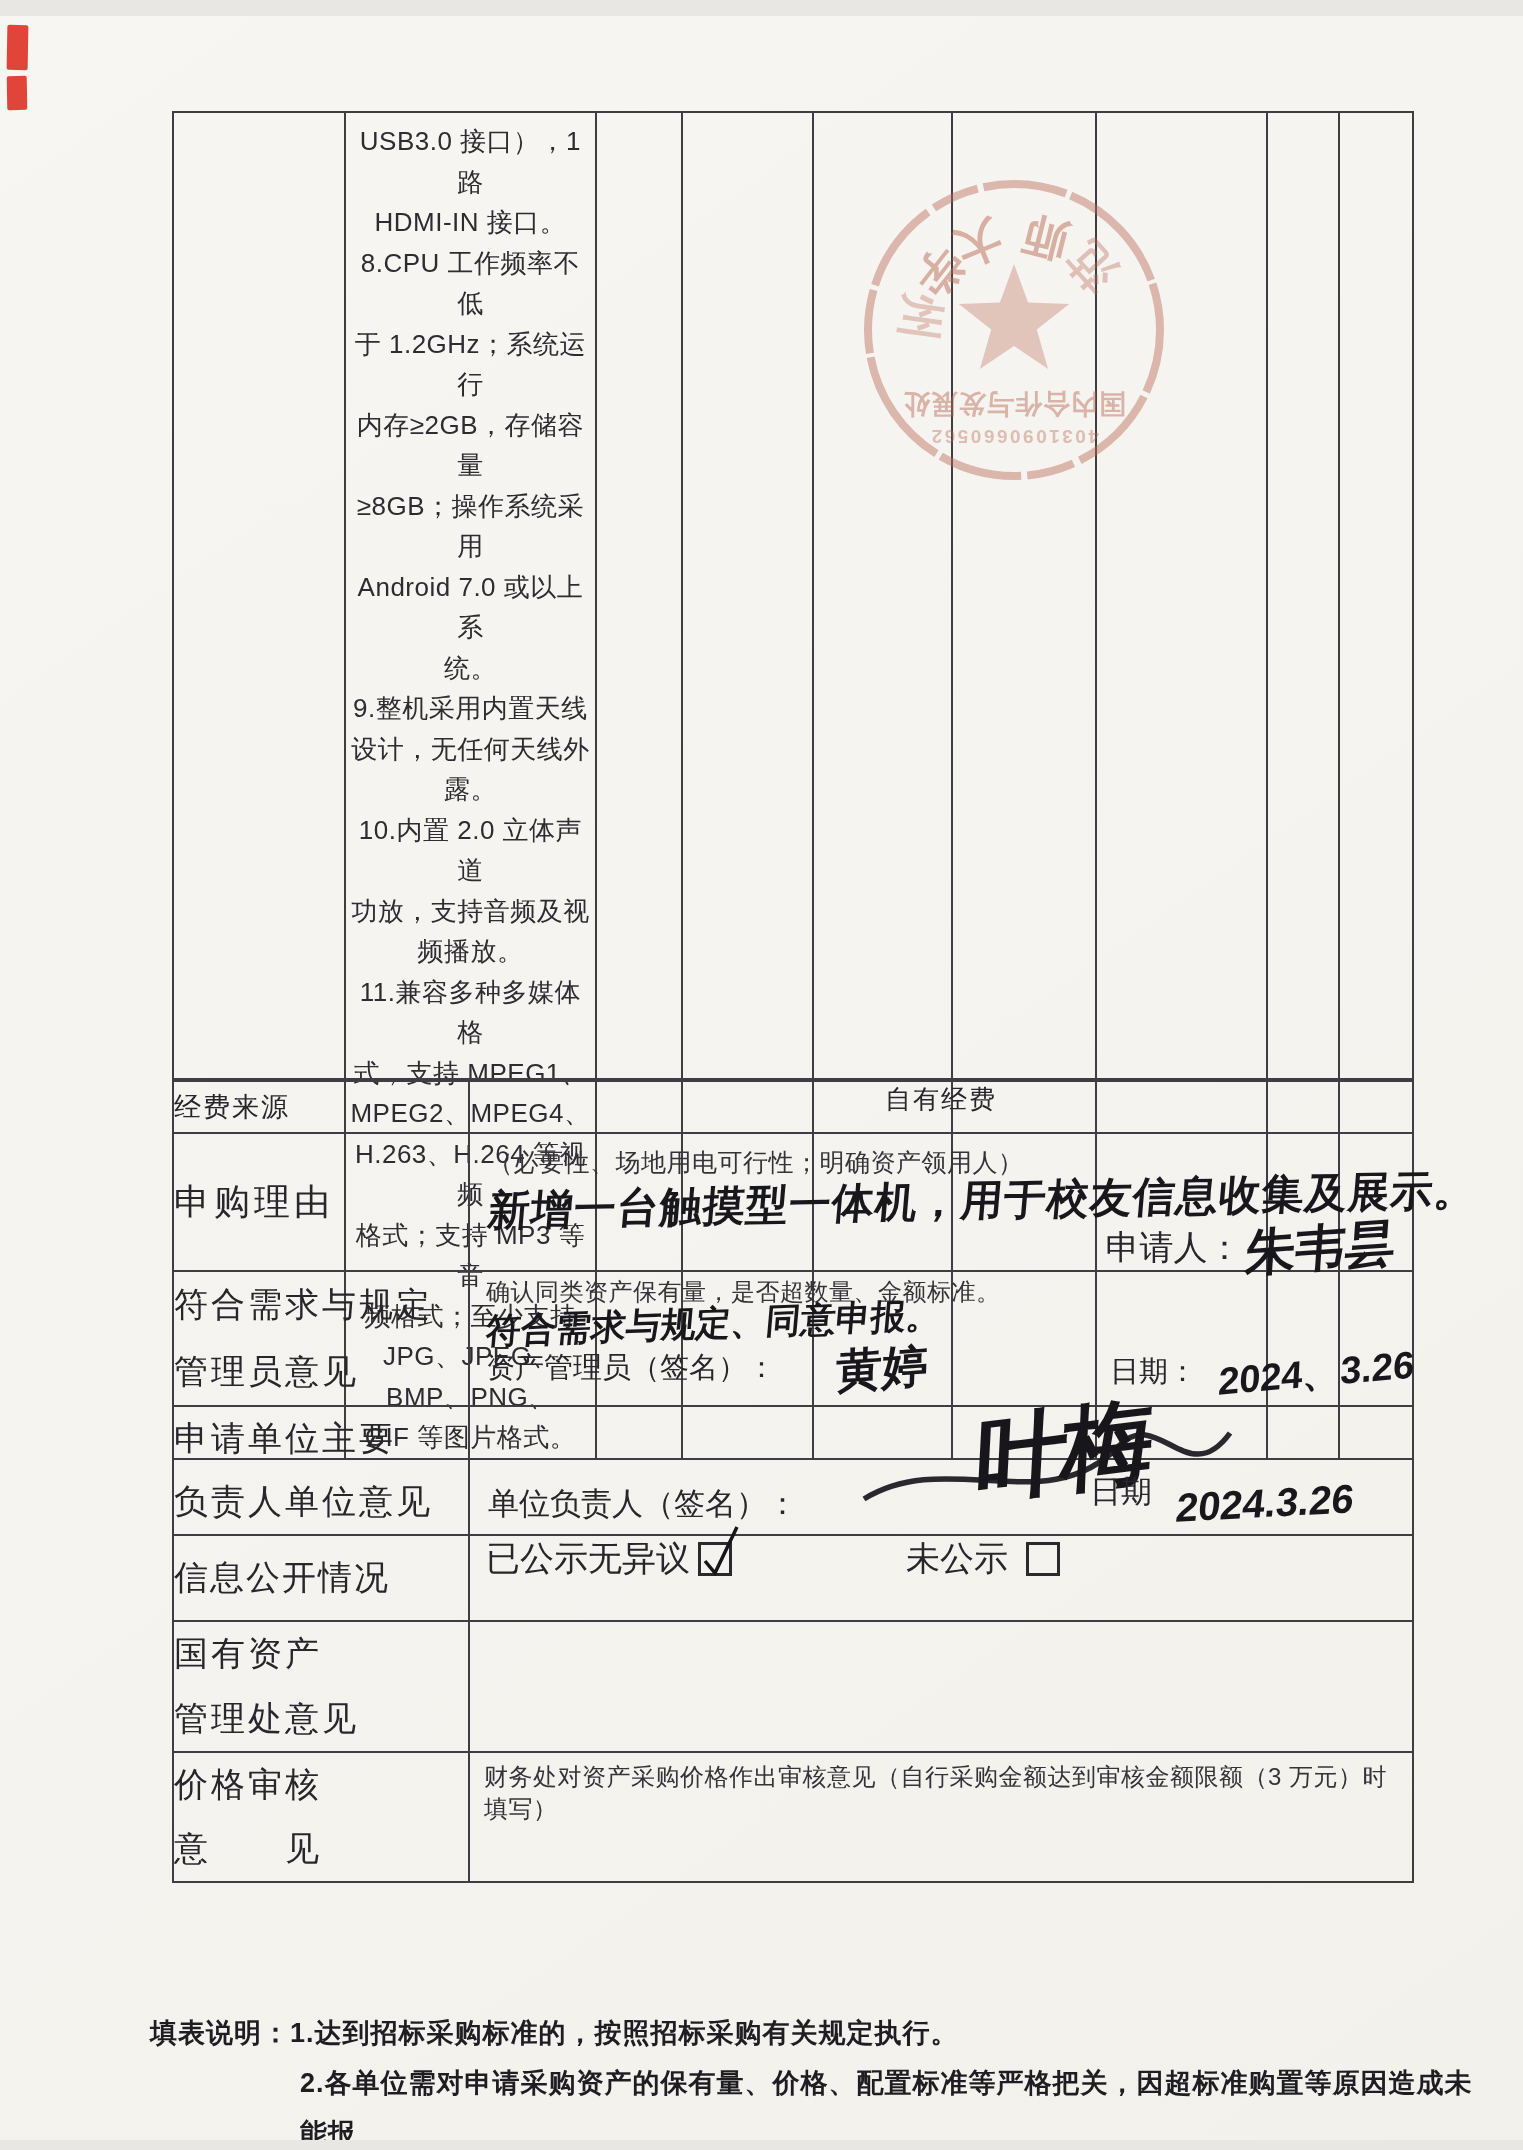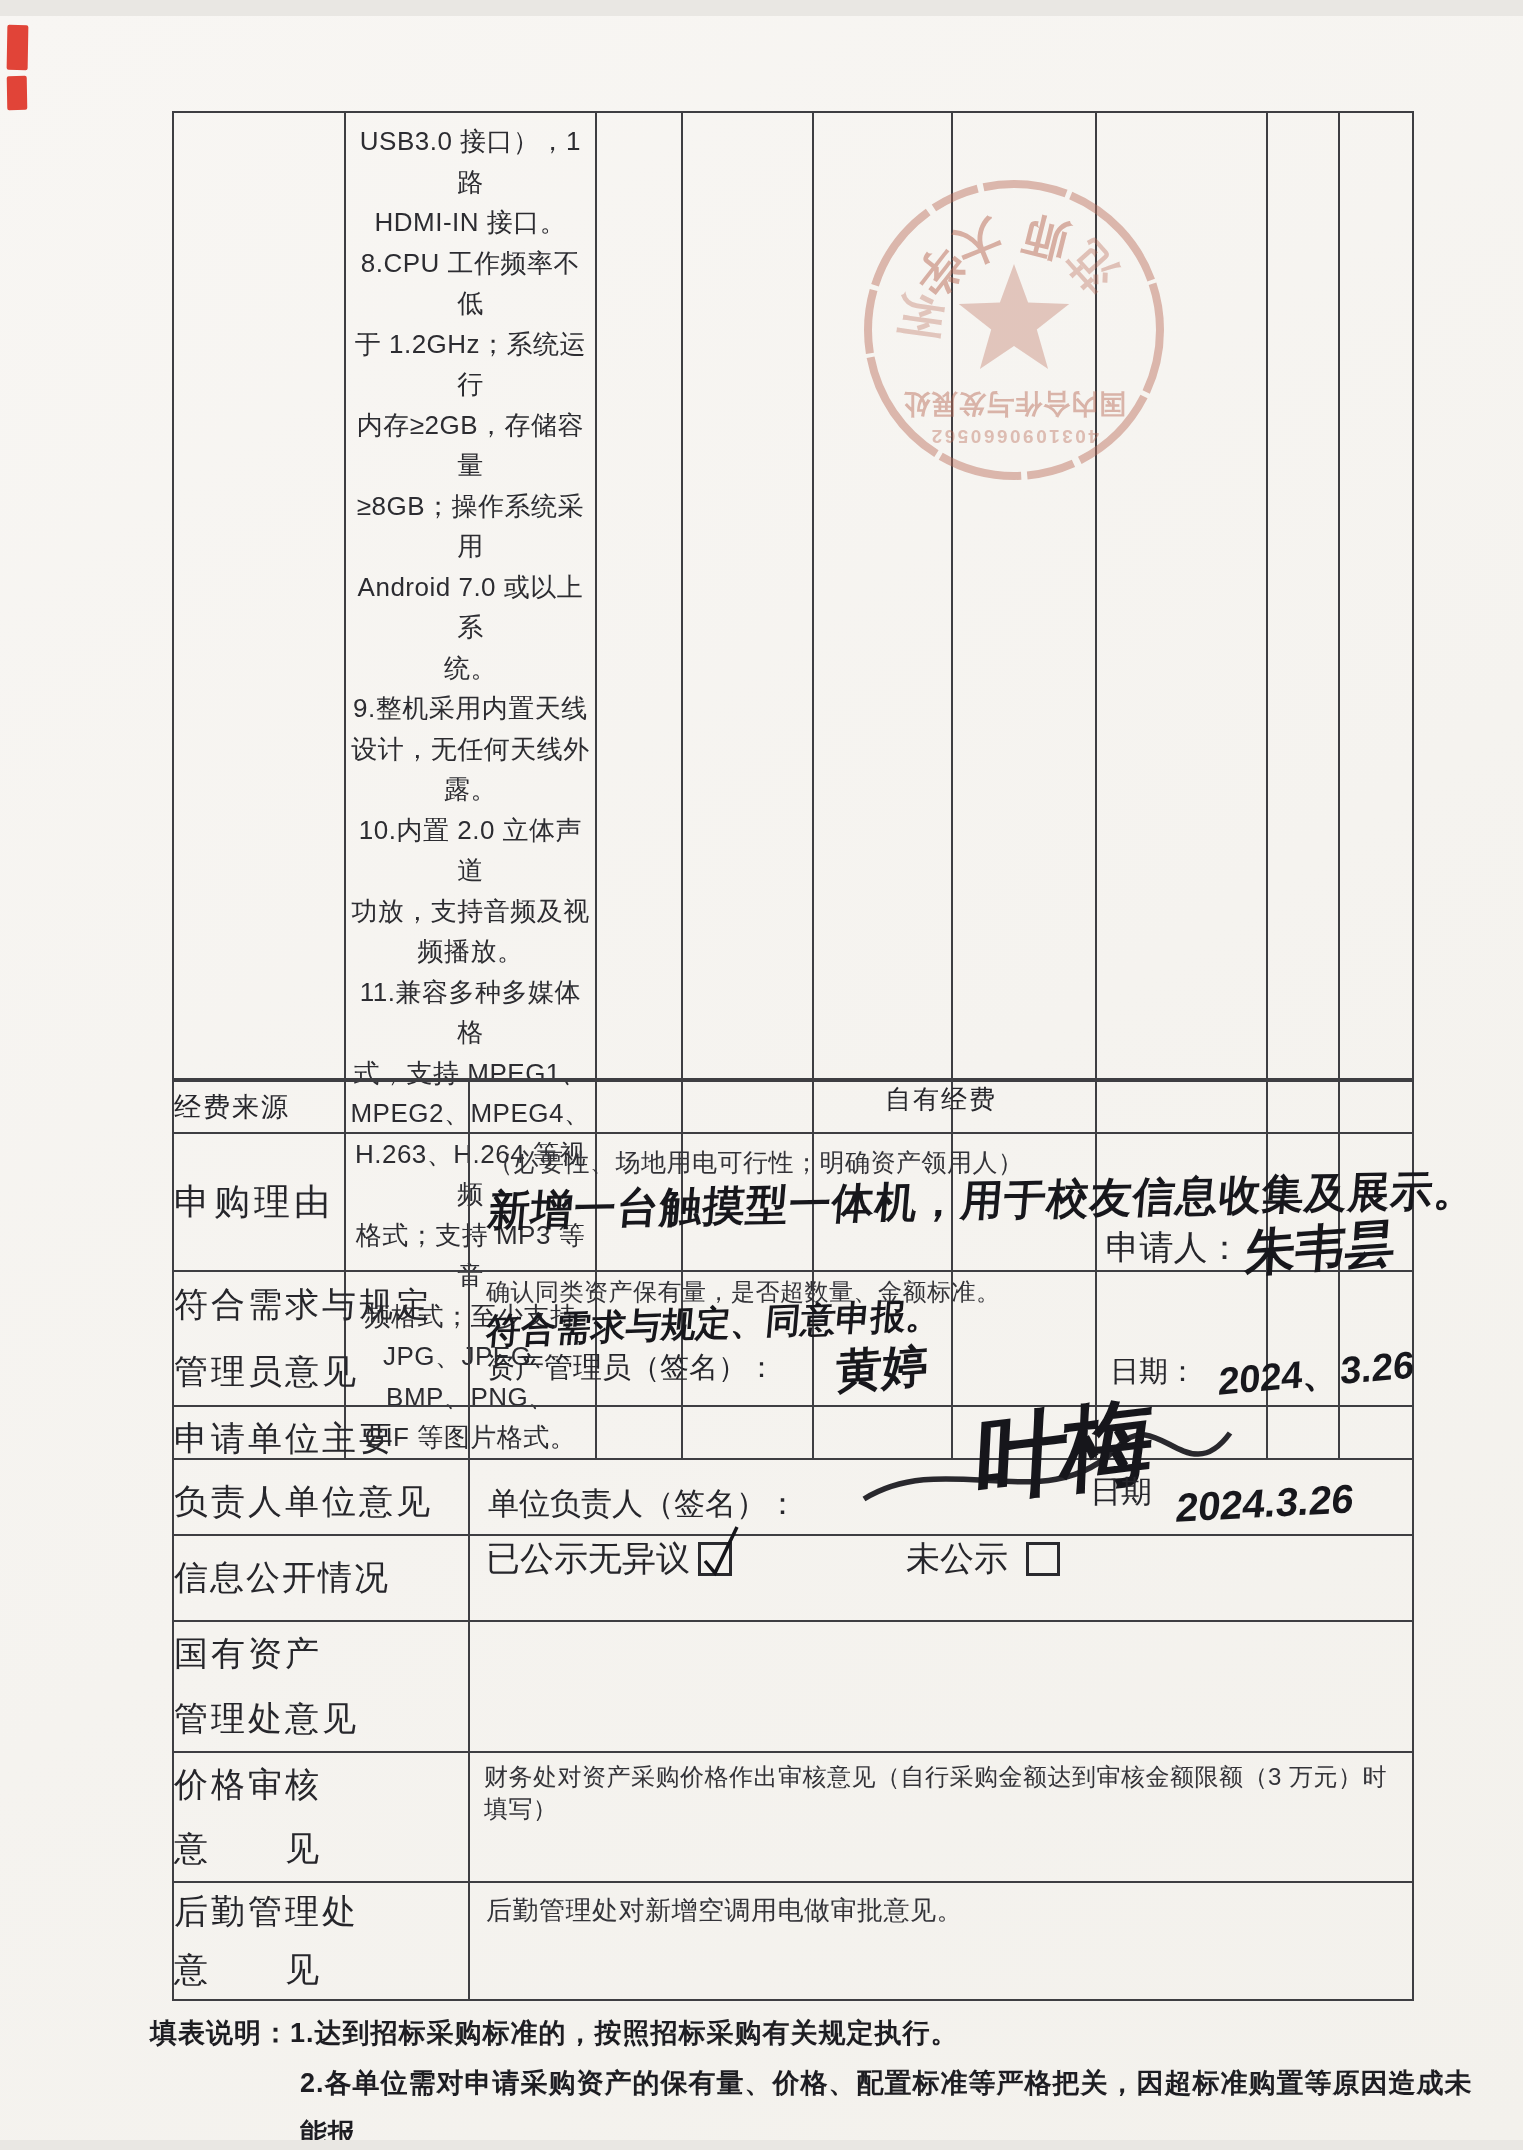--- a/index.html
+++ b/index.html
@@ -223,31 +223,20 @@
         <div class="lbl-wrap" style="padding:14px 0;">
           <span>价格审核</span>
           <span>意　　见</span>
         </div>
       </td>
       <td class="ct">
         <div class="note" style="font-size:24px;padding:8px 12px 0 14px;">财务处对资产采购价格作出审核意见（自行采购金额达到审核金额限额（3 万元）时填写）</div>
       </td>
     </tr>
 
-    <tr>
-      <td class="lbl" style="height:115px">
-        <div class="lbl-wrap" style="padding:12px 0;">
-          <span>后勤管理处</span>
-          <span>意　　见</span>
-        </div>
-      </td>
-      <td class="ct">
-        <div class="note" style="font-size:26px;padding:10px 16px 0 16px;">后勤管理处对新增空调用电做审批意见。</div>
-      </td>
-    </tr>
   </tbody>
     </table>
 
   <svg class="stamp" viewBox="0 0 316 316">
     <g fill="#b96a56" stroke="#b96a56">
       <circle cx="158" cy="158" r="146" fill="none" stroke-width="8" opacity=".72" stroke-dasharray="64 5 92 7 48 6 84 5 120 4"></circle>
 
       <text x="0" y="0" font-size="46" stroke="none" text-anchor="middle" opacity=".55" transform="translate(49,143) rotate(98)">州</text>
       <text x="0" y="0" font-size="46" stroke="none" text-anchor="middle" opacity=".8" transform="translate(71,90) rotate(128)">学</text>
       <text x="0" y="0" font-size="46" stroke="none" text-anchor="middle" opacity=".8" transform="translate(117,56) rotate(158)">大</text>

